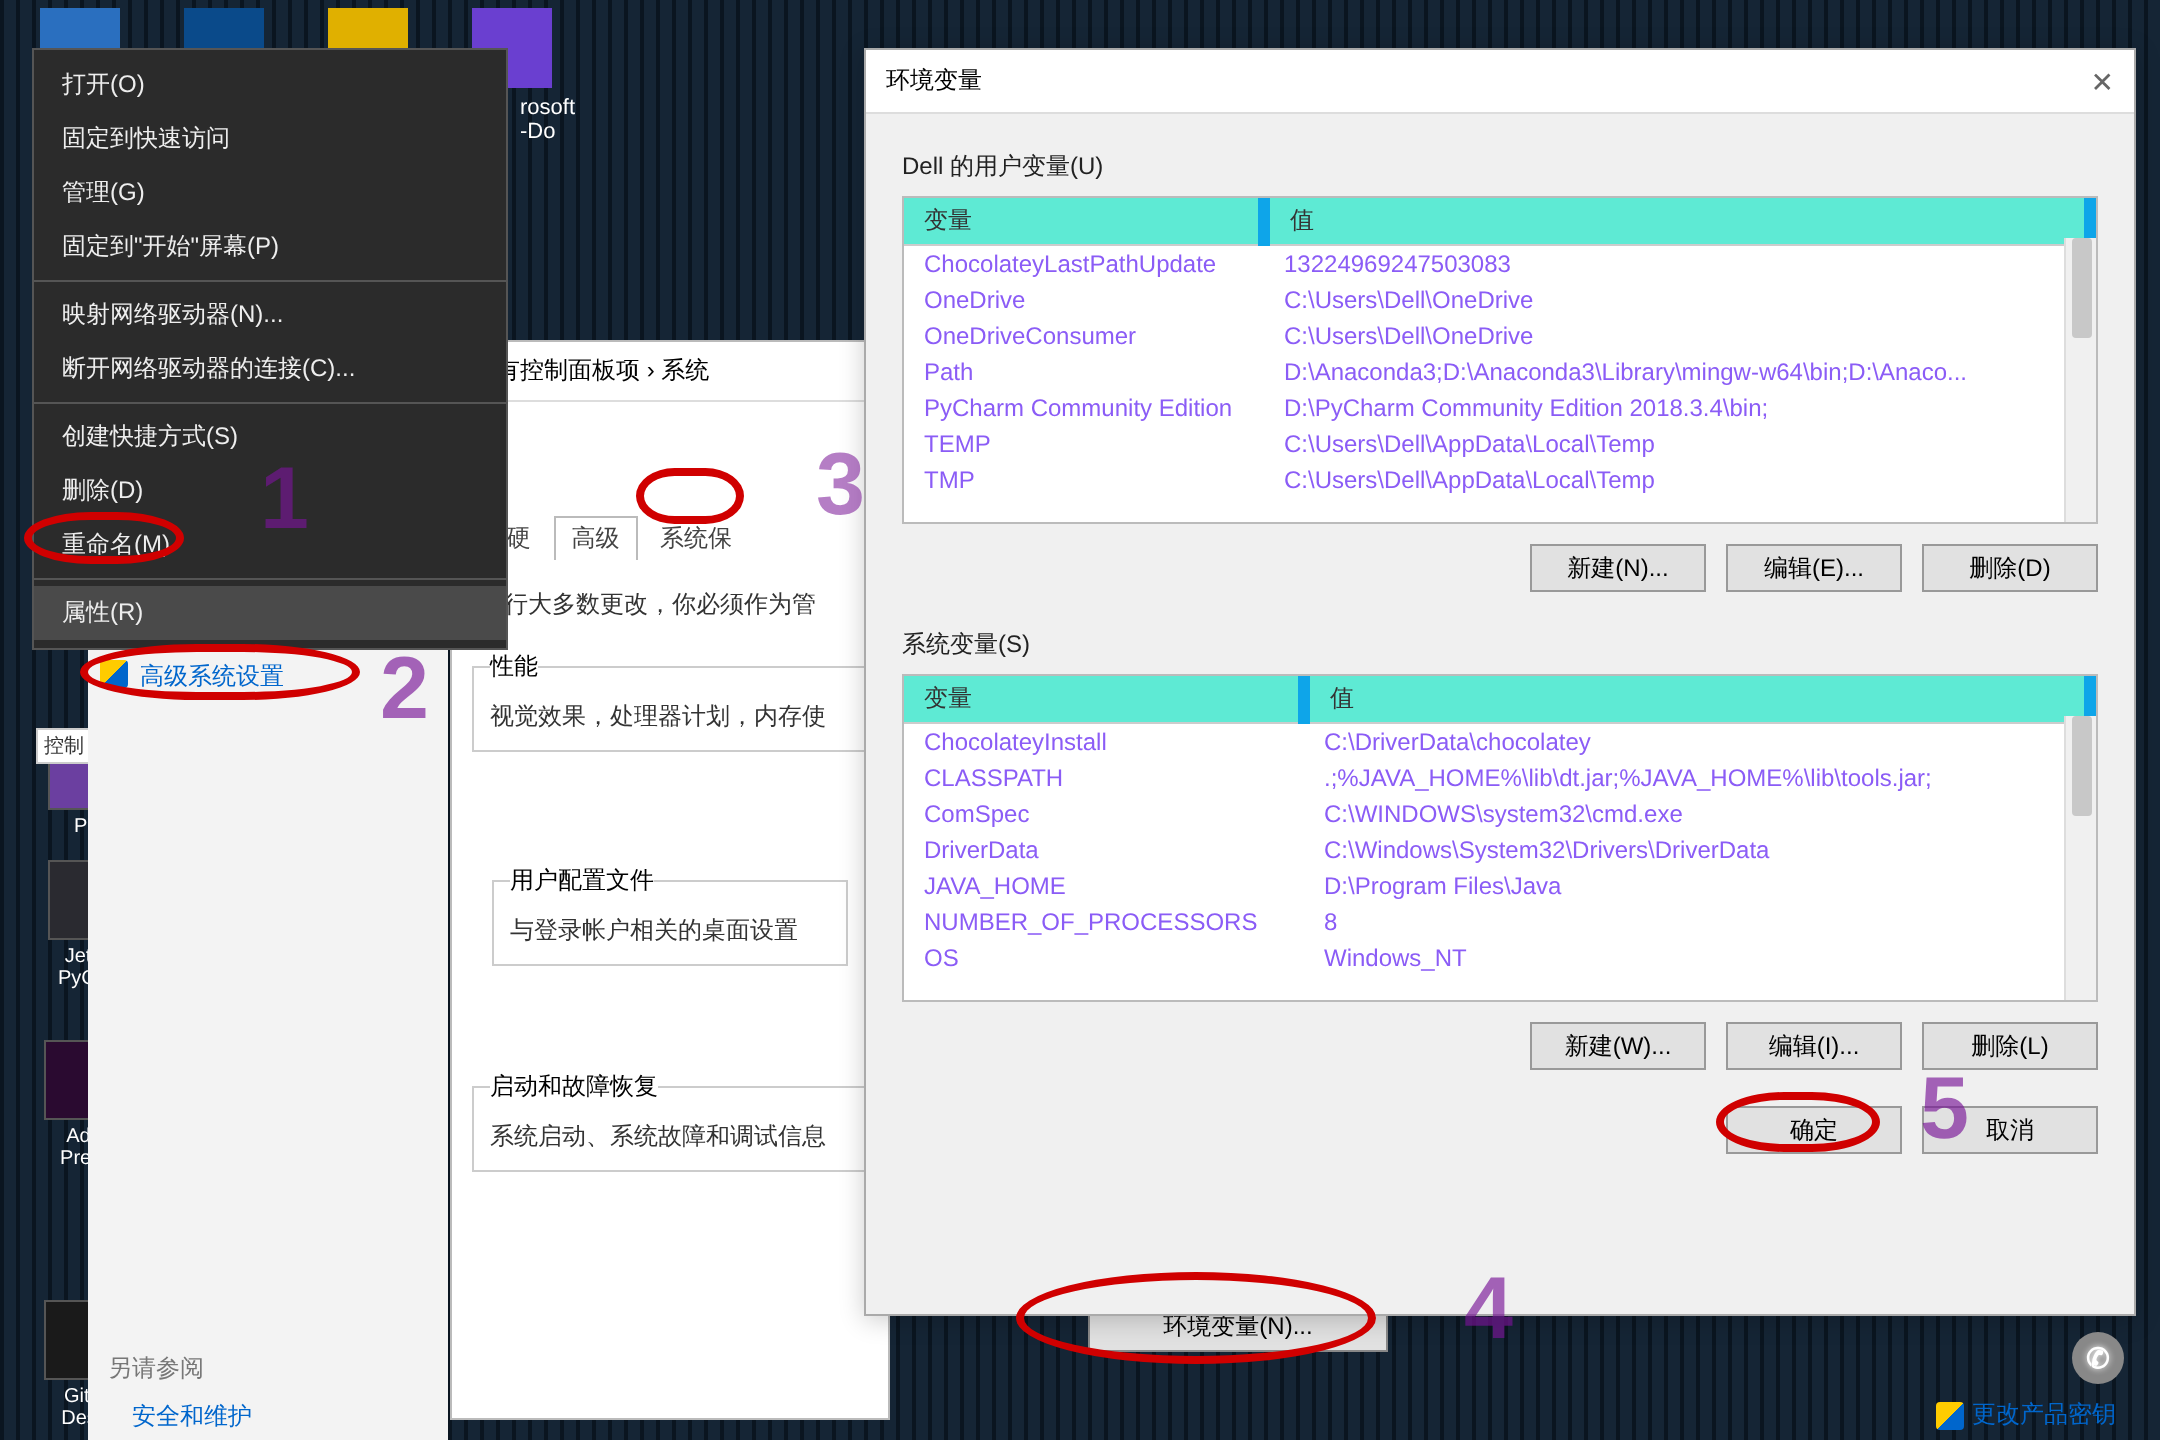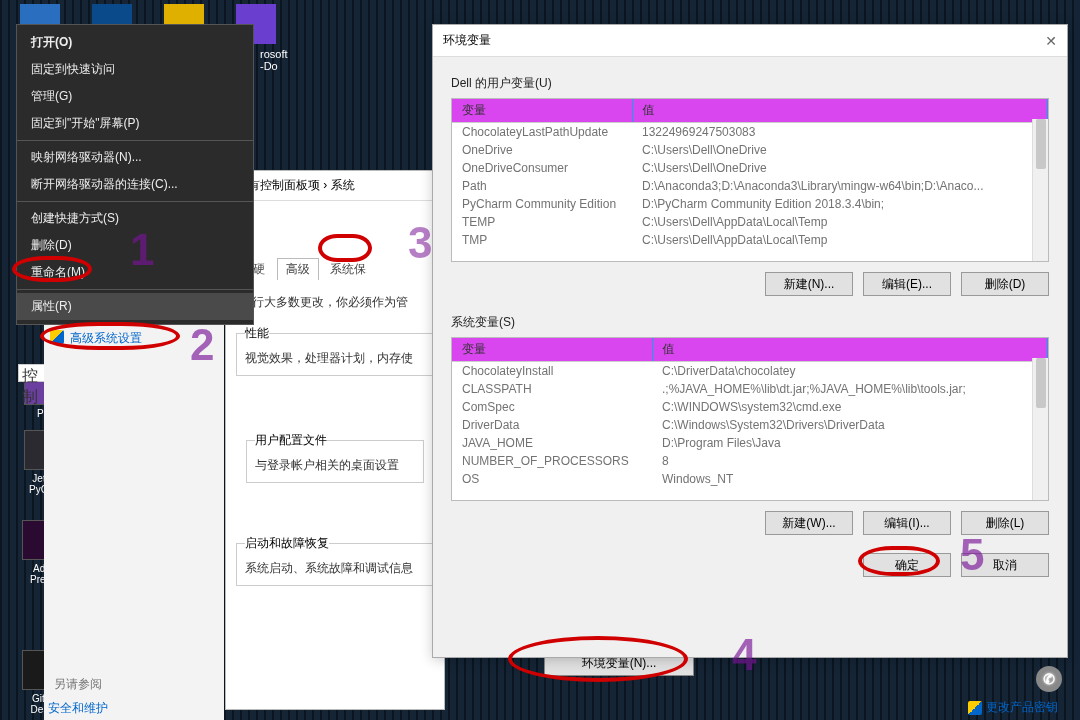--- a/index.html
+++ b/index.html
@@ -30,36 +30,36 @@
   .sys-bread { padding: 6px 10px; background: #fff; border-bottom:1px solid #ddd; }
   .sys-tabs{padding:10px 0 6px 4px;color:#444;background:#fff;}
   .sys-tabs span{display:inline-block;padding:2px 8px;}
   .sys-text{padding:8px 14px;color:#333;}
 
   
   .cp-left { position: absolute; left: 44px; top: 292px; width: 180px; background: #f3f3f3; font-size: 12px; z-index:2; padding:6px 0;}
   .cp-left .link { padding: 5px 10px 5px 26px; color: #0066cc; position: relative; cursor:pointer; }
   .cp-left .shield { position:absolute; left:6px; top:5px; width:14px;height:14px;background:linear-gradient(135deg,#ffcc00 50%,#0066cc 50%);border-radius:2px;}
   .cp-left .plain{color:#777;padding:14px 10px 4px;}
-  .cp-left .sub{color:#0066cc;padding:3px 4px;}
-
-  .cp-stub{position:absolute;left:18px;top:364px;width:28px;background:#fff;height:18px;font-size:16px;color:#333;padding:1px 3px;border:1px solid #ccc;z-index:1;}
+  .cp-left .sub{color:#0066cc;padding:3px 22px;}
+
+  .cp-stub{position:absolute;left:18px;top:364px;width:28px;background:#fff;height:18px;font-size:10px;color:#333;padding:1px 3px;border:1px solid #ccc;z-index:1;}
   .env-btn{position:absolute;left:544px;top:650px;width:150px;height:26px;background:#e1e1e1;border:1px solid #888;font-size:12px;z-index:3;}
 
   
   .envdlg { position: absolute; left: 432px; top: 24px; width: 636px; height: 634px; background: #f0f0f0; border: 1px solid #aaa; z-index:4; box-shadow: 0 2px 12px rgba(0,0,0,0.2); }
   .envdlg .titlebar { height: 32px; background:#fff; display:flex; align-items:center; padding:0 10px; font-size:12px; border-bottom:1px solid #ddd;text-align:center;}
   .envdlg .titlebar .close{margin-left:auto;color:#666;font-size:14px;cursor:pointer;}
   .envdlg .body{padding:12px 18px;font-size:12px;}
   .grp-label{margin:6px 0 6px;color:#222;}
   .varbox{background:#fff;border:1px solid #bbb;height:164px;overflow:hidden;position:relative;}
   .varbox.sysv{height:164px;}
   .varbox table{width:100%;border-collapse:collapse;font-size:12px;}
-  .varbox th{background:#d946ef;border-bottom:1px solid #ccc;text-align:left;padding:3px 10px;color:#333;font-weight:400;border-right:1px solid #0ea5e9;}
-  .varbox td{padding:2px 10px;color:#737373;white-space:nowrap;overflow:hidden;text-overflow:ellipsis;max-width:300px;}
+  .varbox th{background:#5eead4;border-bottom:1px solid #ccc;text-align:left;padding:3px 10px;color:#333;font-weight:400;border-right:6px solid #0ea5e9;}
+  .varbox td{padding:2px 10px;color:#8b5cf6;white-space:nowrap;overflow:hidden;text-overflow:ellipsis;max-width:300px;}
   .varbox .scrollbar{position:absolute;right:0;top:20px;bottom:0;width:16px;background:#f0f0f0;border-left:1px solid #ddd;}
   .varbox .scrollbar::before{content:"";position:absolute;top:0;left:3px;width:10px;height:50px;background:#c8c8c8;border-radius:2px;}
   .row-btns{display:flex;justify-content:flex-end;gap:10px;margin:10px 0 18px;}
   .row-btns button, .dlg-foot button{width:88px;height:24px;background:#e1e1e1;border:1px solid #999;font-size:12px;cursor:pointer;}
   .dlg-foot{display:flex;justify-content:flex-end;gap:10px;margin-top:18px;}
 
   
   .circle{position:absolute;border:4px solid #d00000;border-radius:50%;z-index:10;pointer-events:none;}
   .c1{left:12px;top:256px;width:80px;height:26px;border-radius:50%/60%;}
   .c2{left:40px;top:322px;width:140px;height:28px;border-radius:50%/60%;}
@@ -91,21 +91,21 @@
 </div>
 
 <div class="desktop-icon di1"><div class="box"></div><span>PC</span></div>
 <div class="desktop-icon di1b"><div class="box"></div><span>JetBr</span><br><span>PyCha</span></div>
 <div class="desktop-icon di2"><div class="box"></div><span>Ado</span><br><span>Prem</span></div>
 <div class="desktop-icon di3"><div class="box"></div><span>GitH</span><br><span>Desk</span></div>
 
 <div class="cp-stub">控制</div>
 
 <div class="context-menu">
-  <div class="item" style="font-weight:700">打开(O)</div>
+  <div class="item" style="font-weight:400">打开(O)</div>
   <div class="item">固定到快速访问</div>
   <div class="item">管理(G)</div>
   <div class="item">固定到"开始"屏幕(P)</div>
   <div class="sep"></div>
   <div class="item">映射网络驱动器(N)...</div>
   <div class="item">断开网络驱动器的连接(C)...</div>
   <div class="sep"></div>
   <div class="item">创建快捷方式(S)</div>
   <div class="item">删除(D)</div>
   <div class="item">重命名(M)</div>

